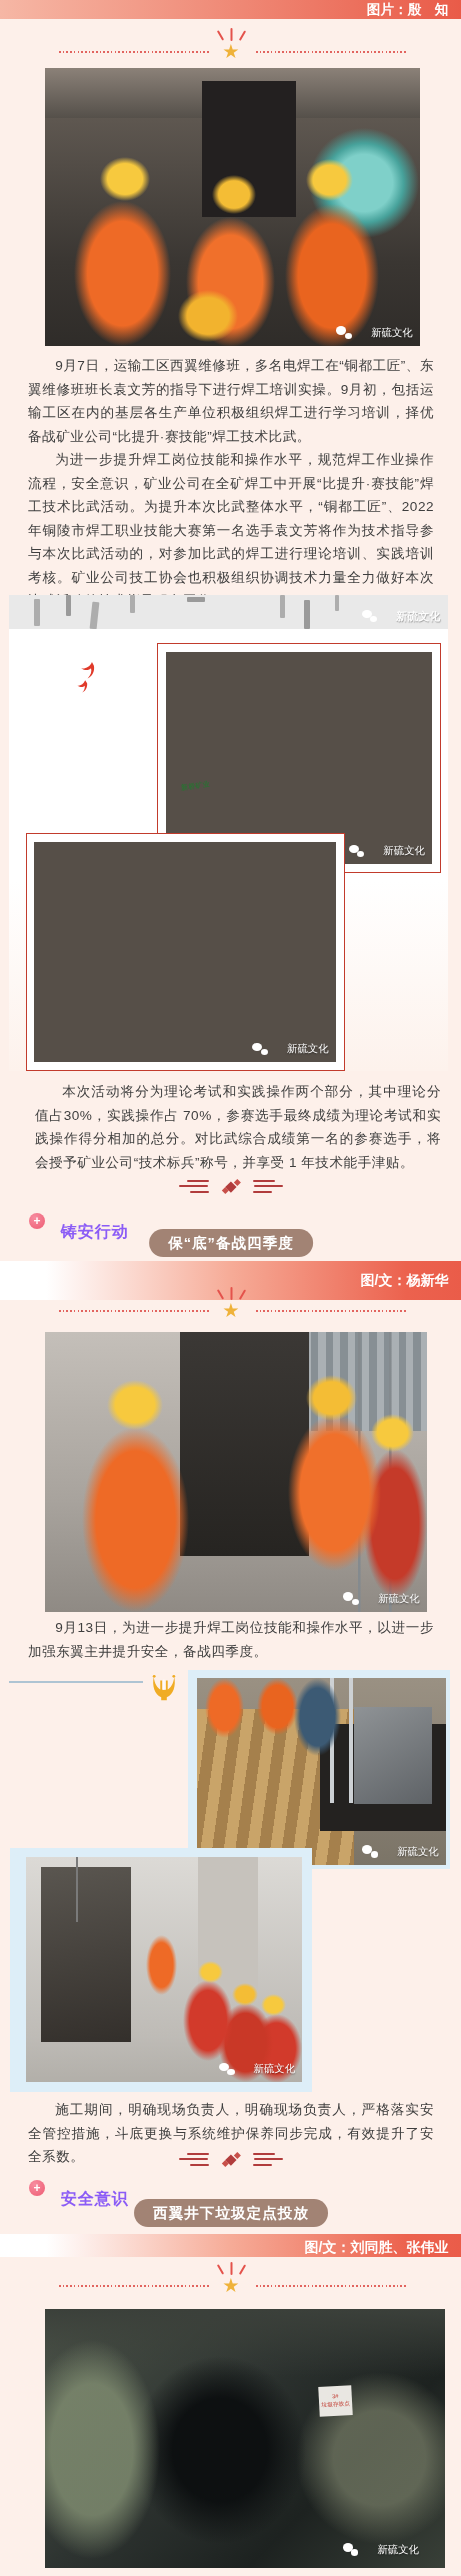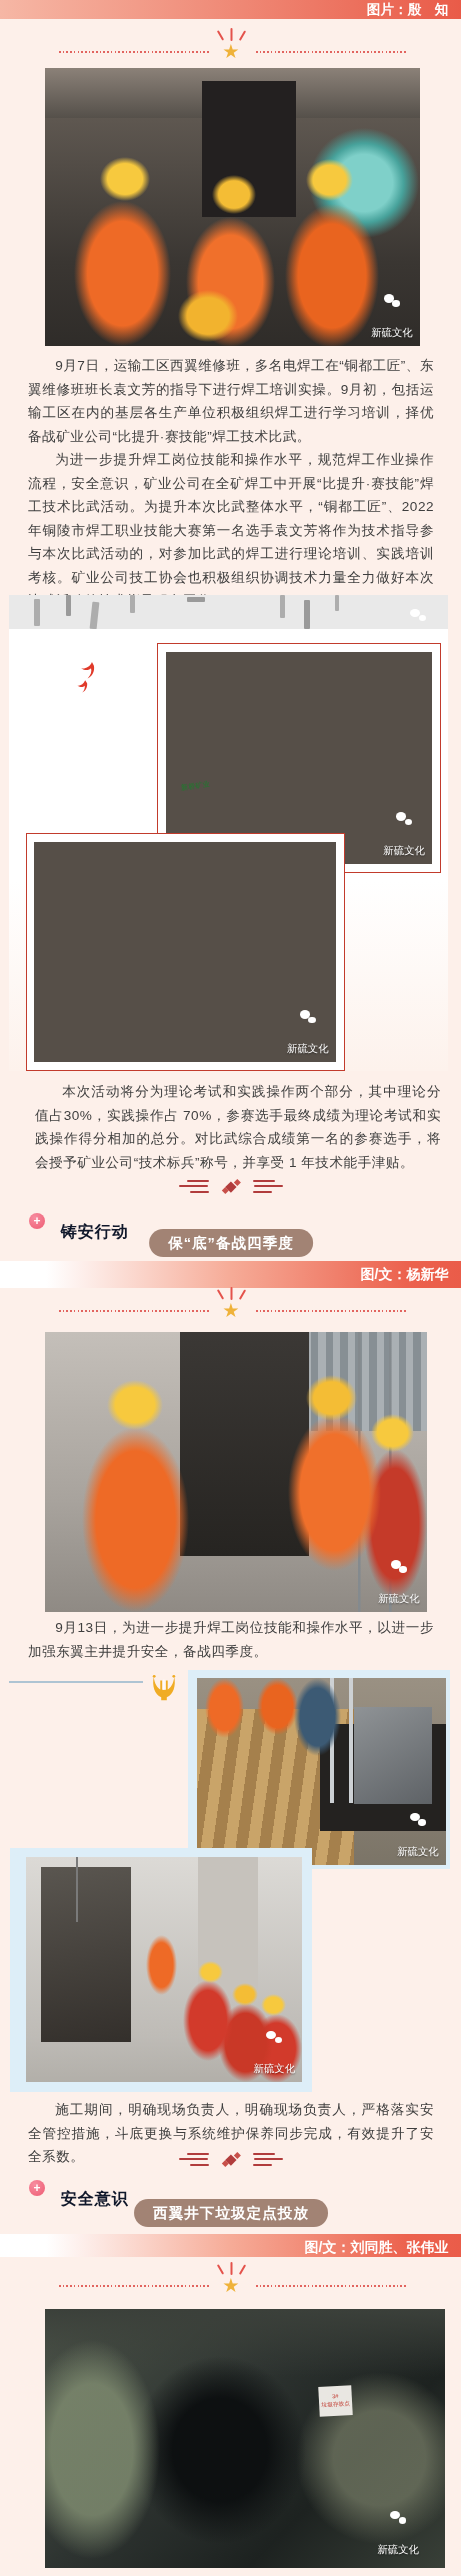--- a/index.html
+++ b/index.html
@@ -4,21 +4,21 @@
 <style>
   html,body{margin:0;padding:0;background:#fdf0ea;}
   .canvas{position:relative;width:462px;height:2576px;background:#fdf0ea;overflow:hidden;
           font-family:"Liberation Sans","DejaVu Sans",sans-serif;}
 
   
   .topbar{position:absolute;left:0;top:0;width:462px;height:19.3px;box-sizing:border-box;
           background:linear-gradient(90deg,#f6b7a5 0%,#f08e7b 45%,#e95b48 100%);
           display:flex;align-items:center;justify-content:flex-end;padding-right:13.6px;
           color:#fff;font-weight:bold;font-size:13.6px;}
-  .credit-bar{position:absolute;left:0;width:462px;height:27px;box-sizing:border-box;
+  .credit-bar{position:absolute;left:0;width:462px;height:39px;box-sizing:border-box;
           background:linear-gradient(90deg,#ffffff 0%,#ffffff 10%,#f6ab97 50%,#ec624e 88%,#ea5c49 100%);
           display:flex;align-items:center;justify-content:flex-end;padding-right:13.6px;
           color:#fff;font-weight:bold;font-size:14px;}
   .bar2{top:1261px;}  .bar3{top:2234px;height:23px;align-items:flex-end;}
 
   
   .star-divider{position:absolute;left:0;width:462px;height:34px;}
   .divA{top:28px;} .divC{top:1287px;} .divE{top:2262px;}
   .sd-strokes{position:absolute;left:50%;top:0;transform:translateX(-50%);width:33px;height:14px;}
   .sd-strokes i{position:absolute;background:#e4524b;width:1.6px;height:11px;border-radius:1px;display:block;}
@@ -49,21 +49,21 @@
   .td-diamonds i:nth-child(2){left:0.5px;top:10.4px;width:4.7px;height:4.7px;background:#c8504a;}
   .td-diamonds i:nth-child(3){left:13px;top:2.6px;width:4.7px;height:4.7px;background:#c8504a;}
 
   
   .sec-head{position:absolute;left:29px;height:21px;display:flex;align-items:center;gap:15.7px;}
   .head1{top:1210px;} .head2{top:2177px;}
   .sec-icon{width:16px;height:16px;border-radius:50%;flex:0 0 16px;
             background:radial-gradient(circle at 35% 30%,#f78da0,#ee5b72);
             display:flex;align-items:center;justify-content:center;
             color:#fff;font-size:12px;font-weight:bold;line-height:1;}
-  .sec-title{font-size:16px;font-weight:bold;color:#0f172a;letter-spacing:1px;margin-top:24px;}
+  .sec-title{font-size:16px;font-weight:bold;color:#8b5cf6;letter-spacing:1px;margin-top:24px;}
   .pill{position:absolute;left:50%;transform:translateX(-50%);height:28px;line-height:28px;
         padding:0 19px;border-radius:14.6px;background:#a28374;color:#fff;
         font-size:14.6px;font-weight:bold;letter-spacing:1px;white-space:nowrap;}
   .pill1{top:1229px;} .pill2{top:2199px;}
 
   
   .para{position:absolute;left:28px;width:406px;margin:0;
         font-size:13.6px;line-height:23.5px;letter-spacing:0.5px;color:#3e3e3e;
         text-align:justify;text-indent:2em;}
   .p1{top:354px;} .p2{top:448px;} .p3{top:1080px;margin-left:7px;} .p4{top:1616px;} .p5{top:2098px;}
@@ -156,21 +156,21 @@
     radial-gradient(closest-side,rgba(110,116,96,0.8) 55%,rgba(110,116,96,0)) 251px 63px/167px 172px no-repeat,
     linear-gradient(180deg,#3b403a,rgba(59,64,58,0)) 0 0/400px 68px no-repeat,
     linear-gradient(135deg,#50584c,#2e3431 40%,#1d2220 70%,#394038);}
 
   .tunnel-sign{position:absolute;left:274px;top:77px;width:33px;height:30px;background:#e9e7e2;
     transform:rotate(-3deg);display:flex;flex-direction:column;align-items:center;justify-content:center;
     color:#c0392e;font-size:5.7px;line-height:7.8px;text-align:center;}
 
   
   .wm{position:absolute;right:7.3px;bottom:6.3px;display:flex;align-items:center;gap:19px;
-      color:#fff;font-size:10.4px;text-shadow:0 0.5px 1.6px rgba(0,0,0,.5);flex-direction:column;}
+      color:#fff;font-size:10.4px;text-shadow:0 0.5px 1.6px rgba(0,0,0,.5);}
   .wicon{position:relative;width:15.7px;height:12.5px;display:inline-block;}
   .wicon::before{content:"";position:absolute;left:0;top:0;width:10px;height:8.4px;background:#fff;border-radius:50%;}
   .wicon::after{content:"";position:absolute;right:0;bottom:0;width:7.3px;height:6.3px;background:#fff;border-radius:50%;}
   .wm-gray{position:absolute;right:7.8px;top:13.6px;bottom:auto;color:#fdfdfd;font-weight:bold;font-size:11px;
       text-shadow:0.5px 0.5px 1px #9e9e9e;}
 
   
   .collage{position:absolute;left:9px;top:595px;width:439px;height:476px;
       background:linear-gradient(180deg,#ffffff 0%,#ffffff 60%,#fdf2ec 100%);}
   .grayband{position:absolute;left:0;top:0;width:439px;height:34px;background:#e9e9e9;overflow:hidden;}

